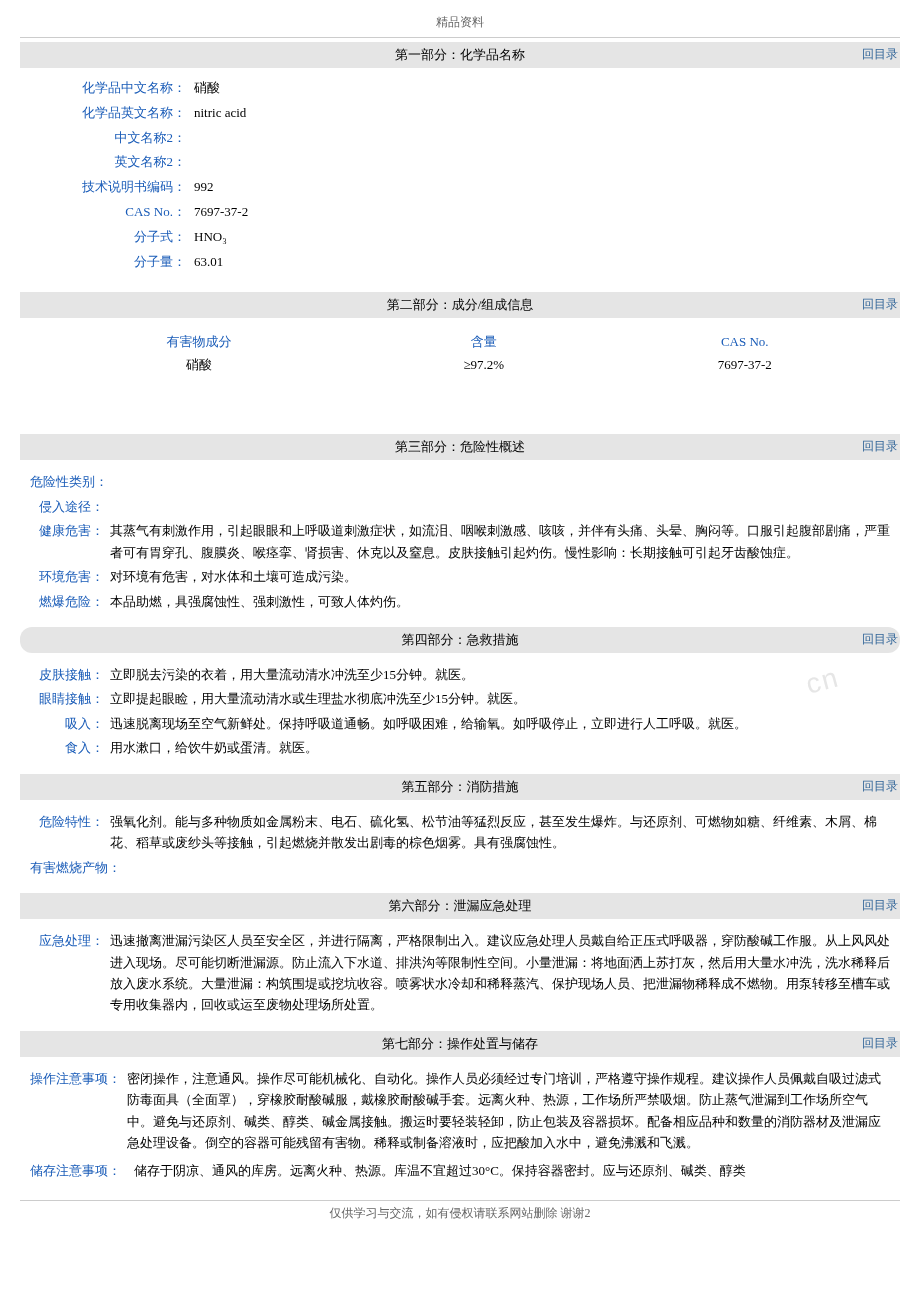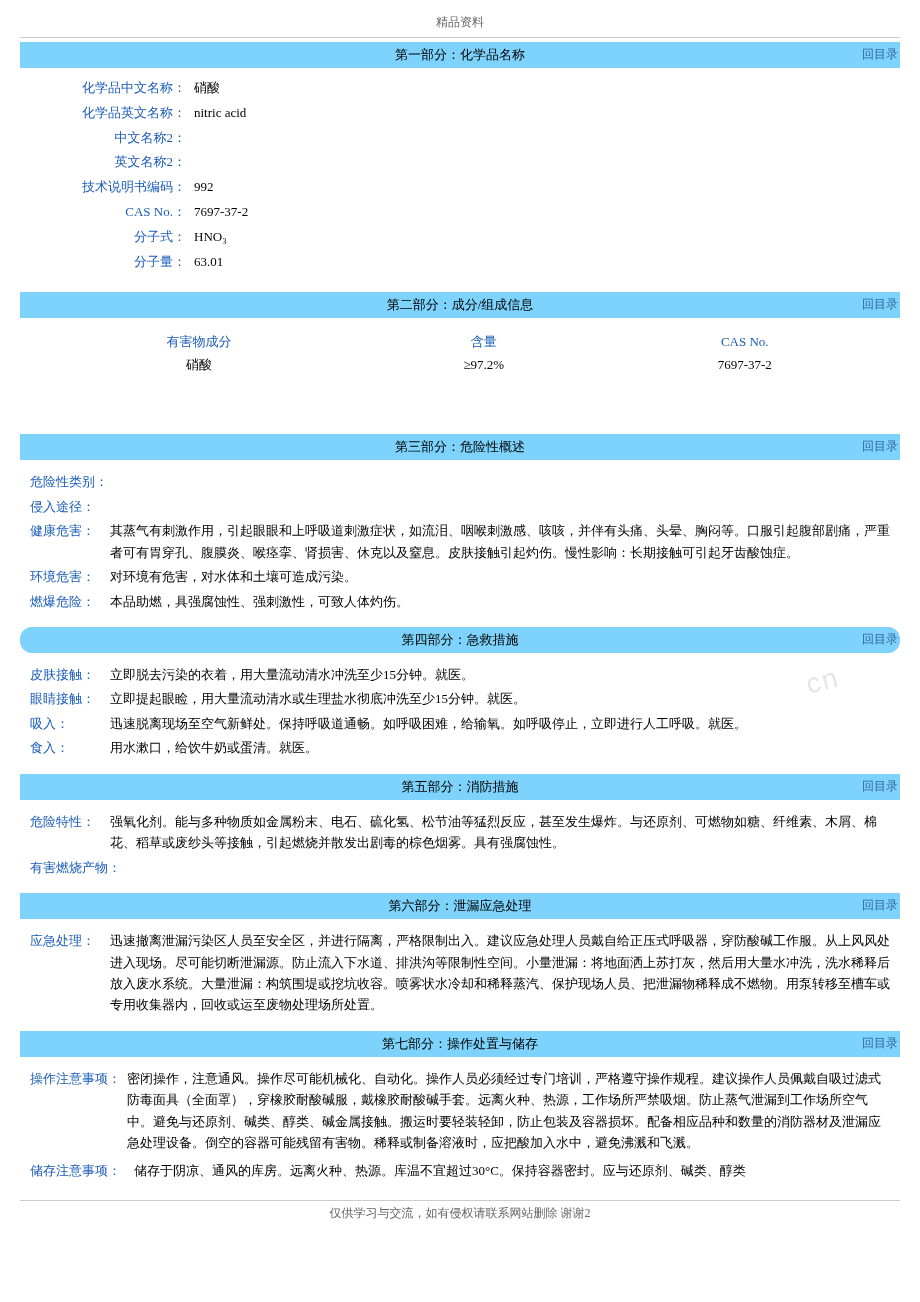--- a/index.html
+++ b/index.html
@@ -13,21 +13,21 @@
     }
     .header-bar {
       text-align: center;
       font-size: 12px;
       color: #666;
       padding: 4px 0 6px 0;
       border-bottom: 1px solid #ccc;
       margin-bottom: 4px;
     }
     .section-header {
-      background: #7dd3fc;
+      background: #e5e5e5;
       text-align: center;
       padding: 4px 0;
       font-size: 13px;
       font-weight: normal;
       position: relative;
       margin: 4px 0;
     }
     .section-header .back-link {
       position: absolute;
       right: 2px;
@@ -77,20 +77,21 @@
       padding: 4px 10px 6px 10px;
     }
     .detail-row {
       display: flex;
       margin: 3px 0;
       line-height: 1.65;
     }
     .detail-label {
       color: #1a5cb8;
       min-width: 80px;
+      text-align: right;
       padding-right: 6px;
       flex-shrink: 0;
       white-space: nowrap;
     }
     .detail-value {
       flex: 1;
       color: #000;
     }
     .footer-note {
       text-align: center;

